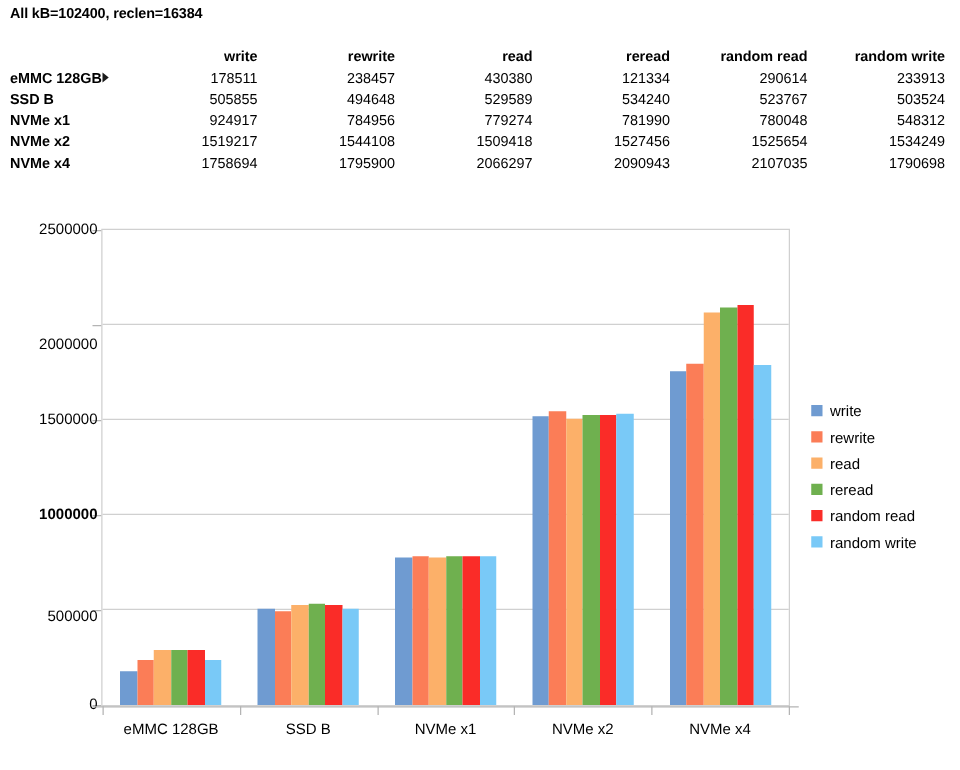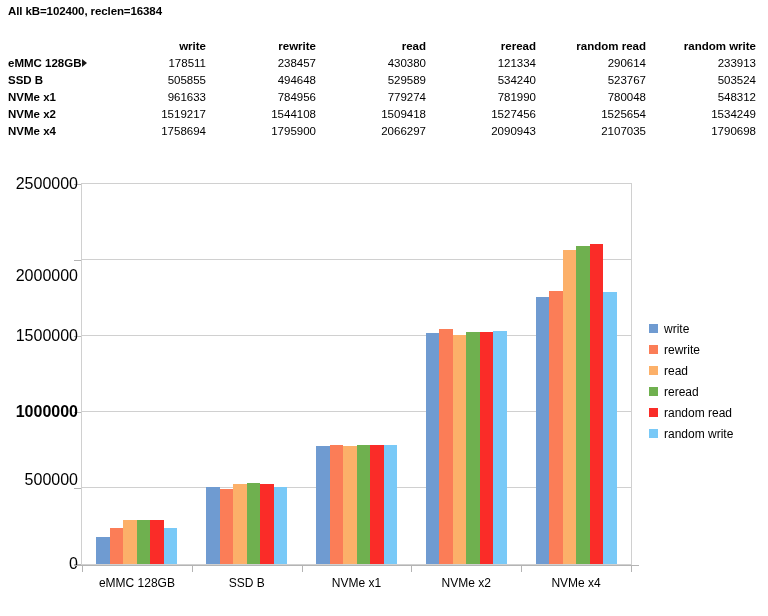--- a/index.html
+++ b/index.html
@@ -106,21 +106,21 @@
     width: 100%;
     height: 1px;
     background: #d0d0d0;
   }
 
   
   .y-label {
     position: absolute;
     right: 690px;
     text-align: right;
-    font-size: 16px;
+    font-size: 12px;
     line-height: 11px;
     transform: translateY(-6px);
     white-space: nowrap;
     color: #000;
   }
   .y-tick {
     position: absolute;
     left: 74px;
     width: 7px;
     height: 1px;
@@ -231,21 +231,21 @@
       <td class="num">494648</td>
       <td class="num">529589</td>
       <td class="num">534240</td>
       <td class="num">523767</td>
       <td class="num">503524</td>
     </tr>
     <tr>
       <td class="rowhead">
         <span class="clip">NVMe x1</span>
       </td>
-      <td class="num">961633</td>
+      <td class="num">924917</td>
       <td class="num">784956</td>
       <td class="num">779274</td>
       <td class="num">781990</td>
       <td class="num">780048</td>
       <td class="num">548312</td>
     </tr>
     <tr>
       <td class="rowhead">
         <span class="clip">NVMe x2</span>
       </td>
@@ -275,21 +275,21 @@
       <div class="gridline" style="top: 303px;"></div>
       <div class="gridline" style="top: 227px;"></div>
       <div class="gridline" style="top: 151px;"></div>
       <div class="gridline" style="top: 75px;"></div>
     </div>
   <div id="grid-layer"></div>
   <div id="ytick-layer">
       <div class="y-tick" style="top: 394px;"></div>
       <div class="y-label" style="top: 394px;">0</div>
       <div class="y-tick" style="top: 318px;"></div>
-      <div class="y-label" style="top: 310px; padding-left: 32px;">500000</div>
+      <div class="y-label" style="top: 324px; padding-left: 32px;">500000</div>
       <div class="y-tick" style="top: 242px;"></div>
       <div class="y-label" style="top: 242px; font-weight: bold;">1000000</div>
       <div class="y-tick" style="top: 166px;"></div>
       <div class="y-label" style="top: 166px;">1500000</div>
       <div class="y-tick" style="top: 90px;"></div>
       <div class="y-label" style="top: 106px;">2000000</div>
       <div class="y-tick" style="top: 14px;"></div>
       <div class="y-label" style="top: 14px;">2500000</div>
     </div>
   <div class="groups" id="groups-layer">

